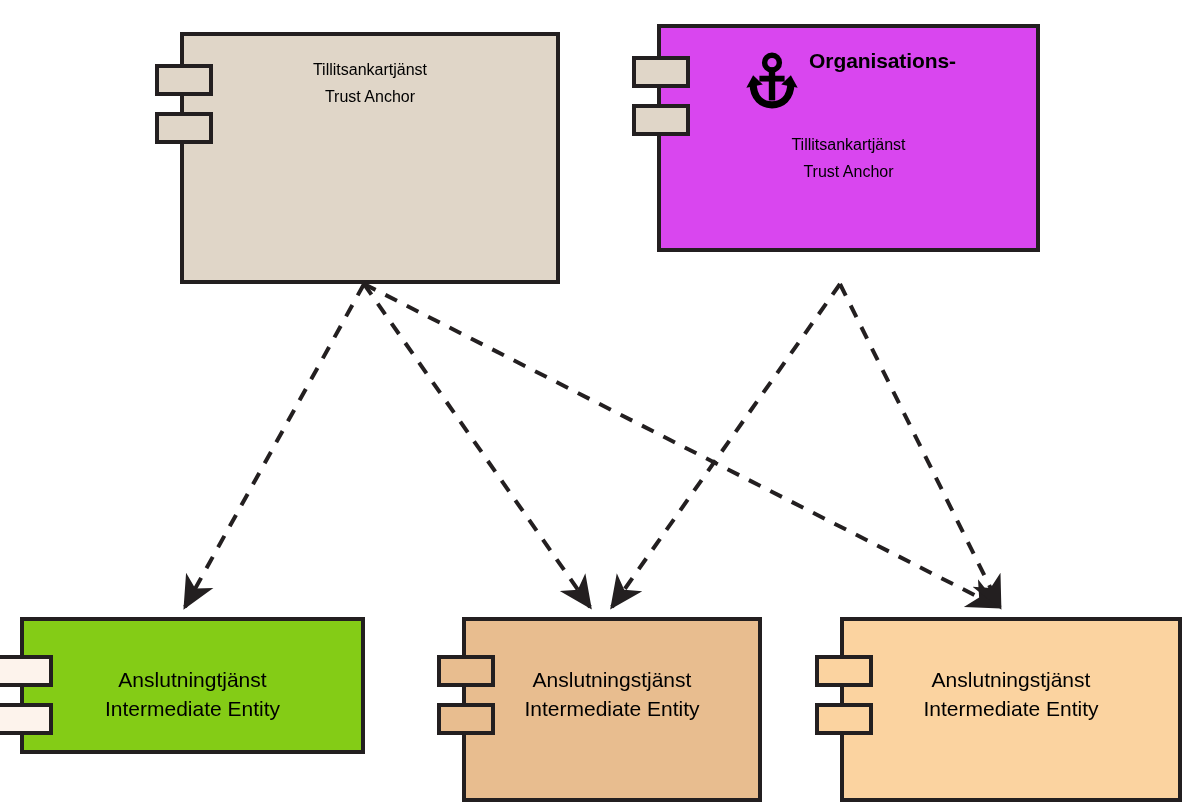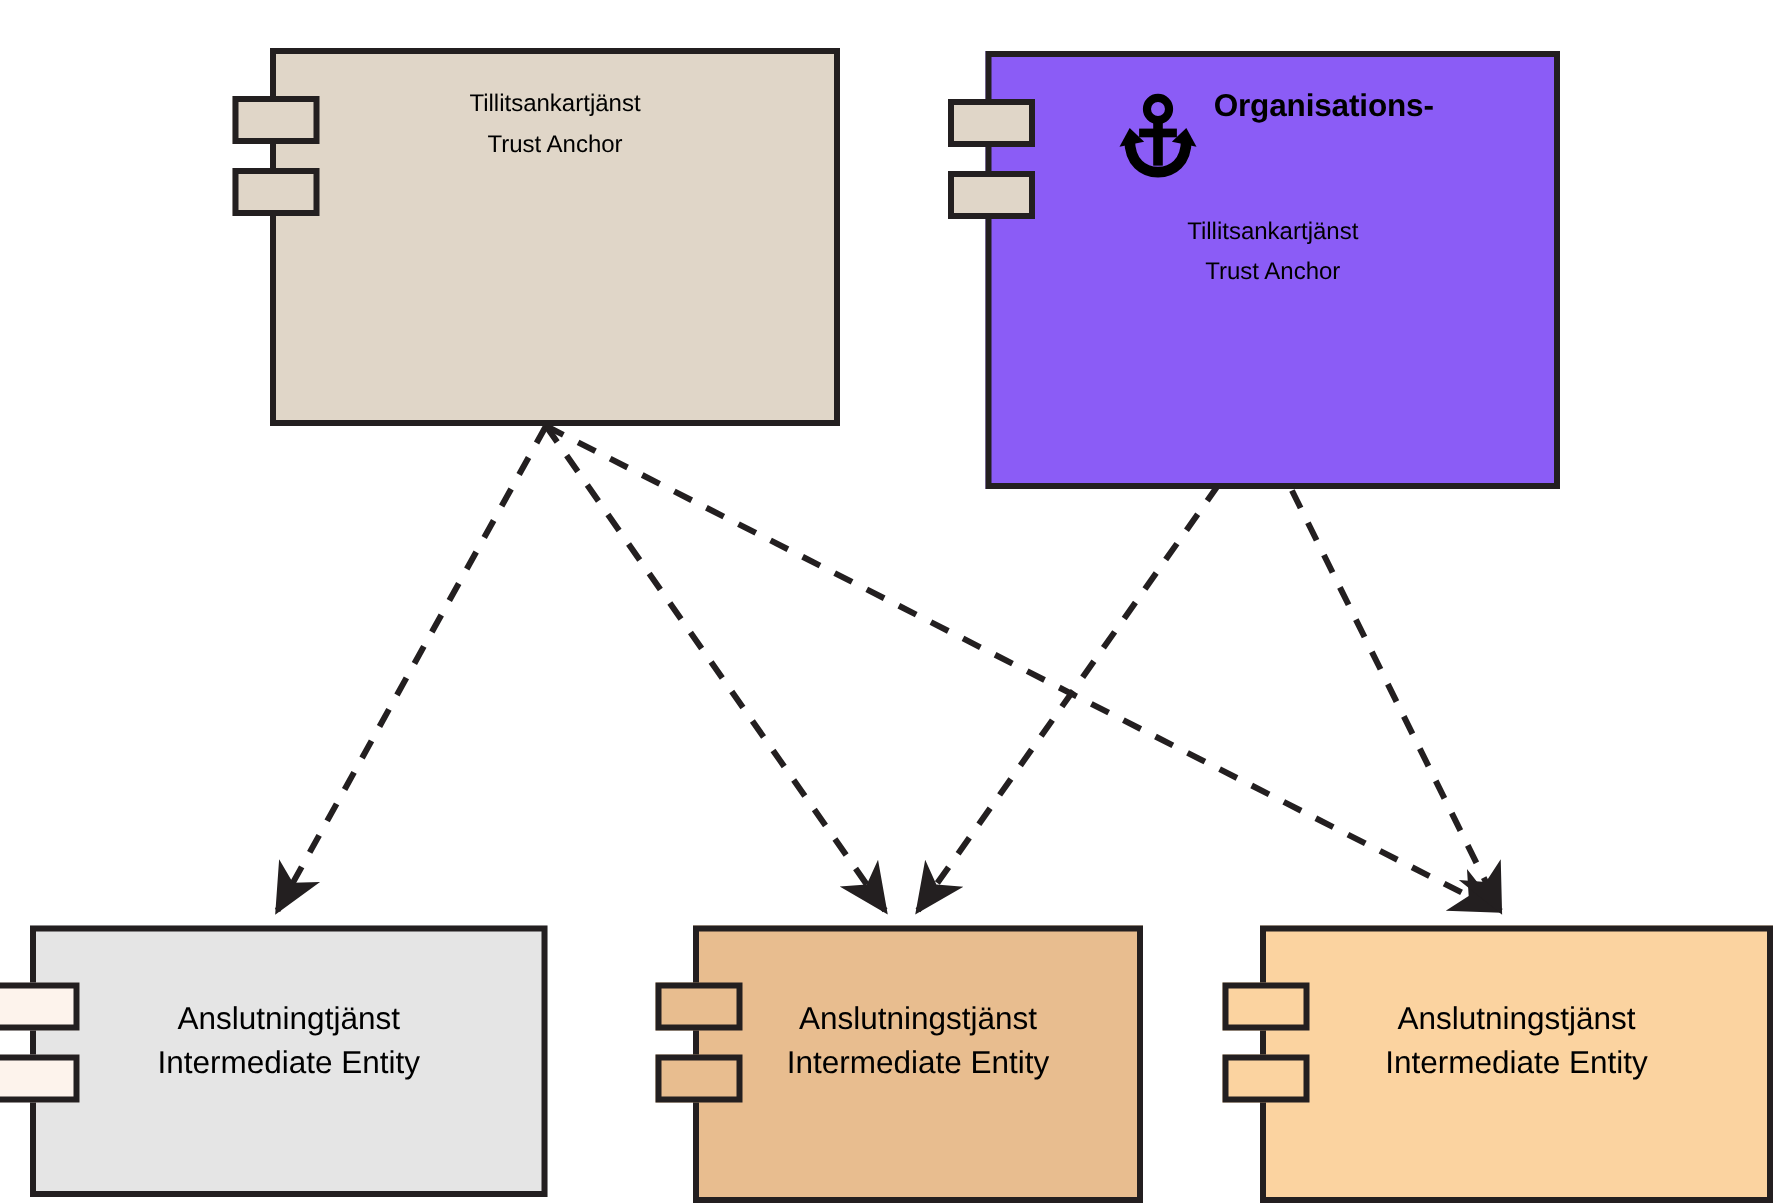--- a/index.html
+++ b/index.html
@@ -114,21 +114,21 @@
     <div class="tab tab-a" style="background:#e0d6c8;"></div>
     <div class="tab tab-b" style="background:#e0d6c8;"></div>
 
 
     <div class="sub-block">
       <div class="sub-line">Tillitsankartjänst</div>
       <div class="sub-line it">Trust Anchor</div>
     </div>
   </div>
 
-  <div class="component" style="left:657px; top:34px; width:383px; height:292px; background:#8b5cf6;">
+  <div class="component" style="left:657px; top:24px; width:383px; height:228px; background:#d946ef;">
     <div class="tab tab-a" style="background:#e0d6c8;"></div>
     <div class="tab tab-b" style="background:#e0d6c8;"></div>
 
     <div class="anchor-head" style="align-items:flex-start; gap:10px; margin-top:20px;">
       <svg class="anchor-icon" viewBox="0 0 64 64" style="margin-top:4px;">
         <circle cx="32" cy="11" r="7.6" fill="none" stroke="#000" stroke-width="5.6"></circle>
         <rect x="28.7" y="16" width="6.6" height="34" fill="#000"></rect>
         <rect x="19" y="24.5" width="26" height="6" fill="#000"></rect>
         <path d="M12.5,32 C12.5,48 22,54.5 32,54.5 C42,54.5 51.5,48 51.5,32" fill="none" stroke="#000" stroke-width="7.4" stroke-linecap="butt"></path>
         <path d="M12.5,24 L22.5,33.5 L5.5,37 Z" fill="#000"></path>
@@ -138,21 +138,21 @@
         <div>Organisations-</div>
       </div>
     </div>
 
     <div class="sub-block" style="margin-top:17px;">
       <div class="sub-line">Tillitsankartjänst</div>
       <div class="sub-line it">Trust Anchor</div>
     </div>
   </div>
 
-  <div class="component" style="left:20px; top:617px; width:345px; height:181px; background:#e5e5e5;">
+  <div class="component" style="left:20px; top:617px; width:345px; height:137px; background:#84cc16;">
     <div class="tab tab-lo-a" style="background:#fdf3ec;"></div>
     <div class="tab tab-lo-b" style="background:#fdf3ec;"></div>
     <div class="lower-text">
       <div class="sub-line">Anslutningtjänst</div>
       <div class="sub-line it">Intermediate Entity</div>
     </div>
   </div>
 
   <div class="component" style="left:462px; top:617px; width:300px; height:185px; background:#e8bd8f;">
     <div class="tab tab-lo-a" style="background:#e8bd8f;"></div>

